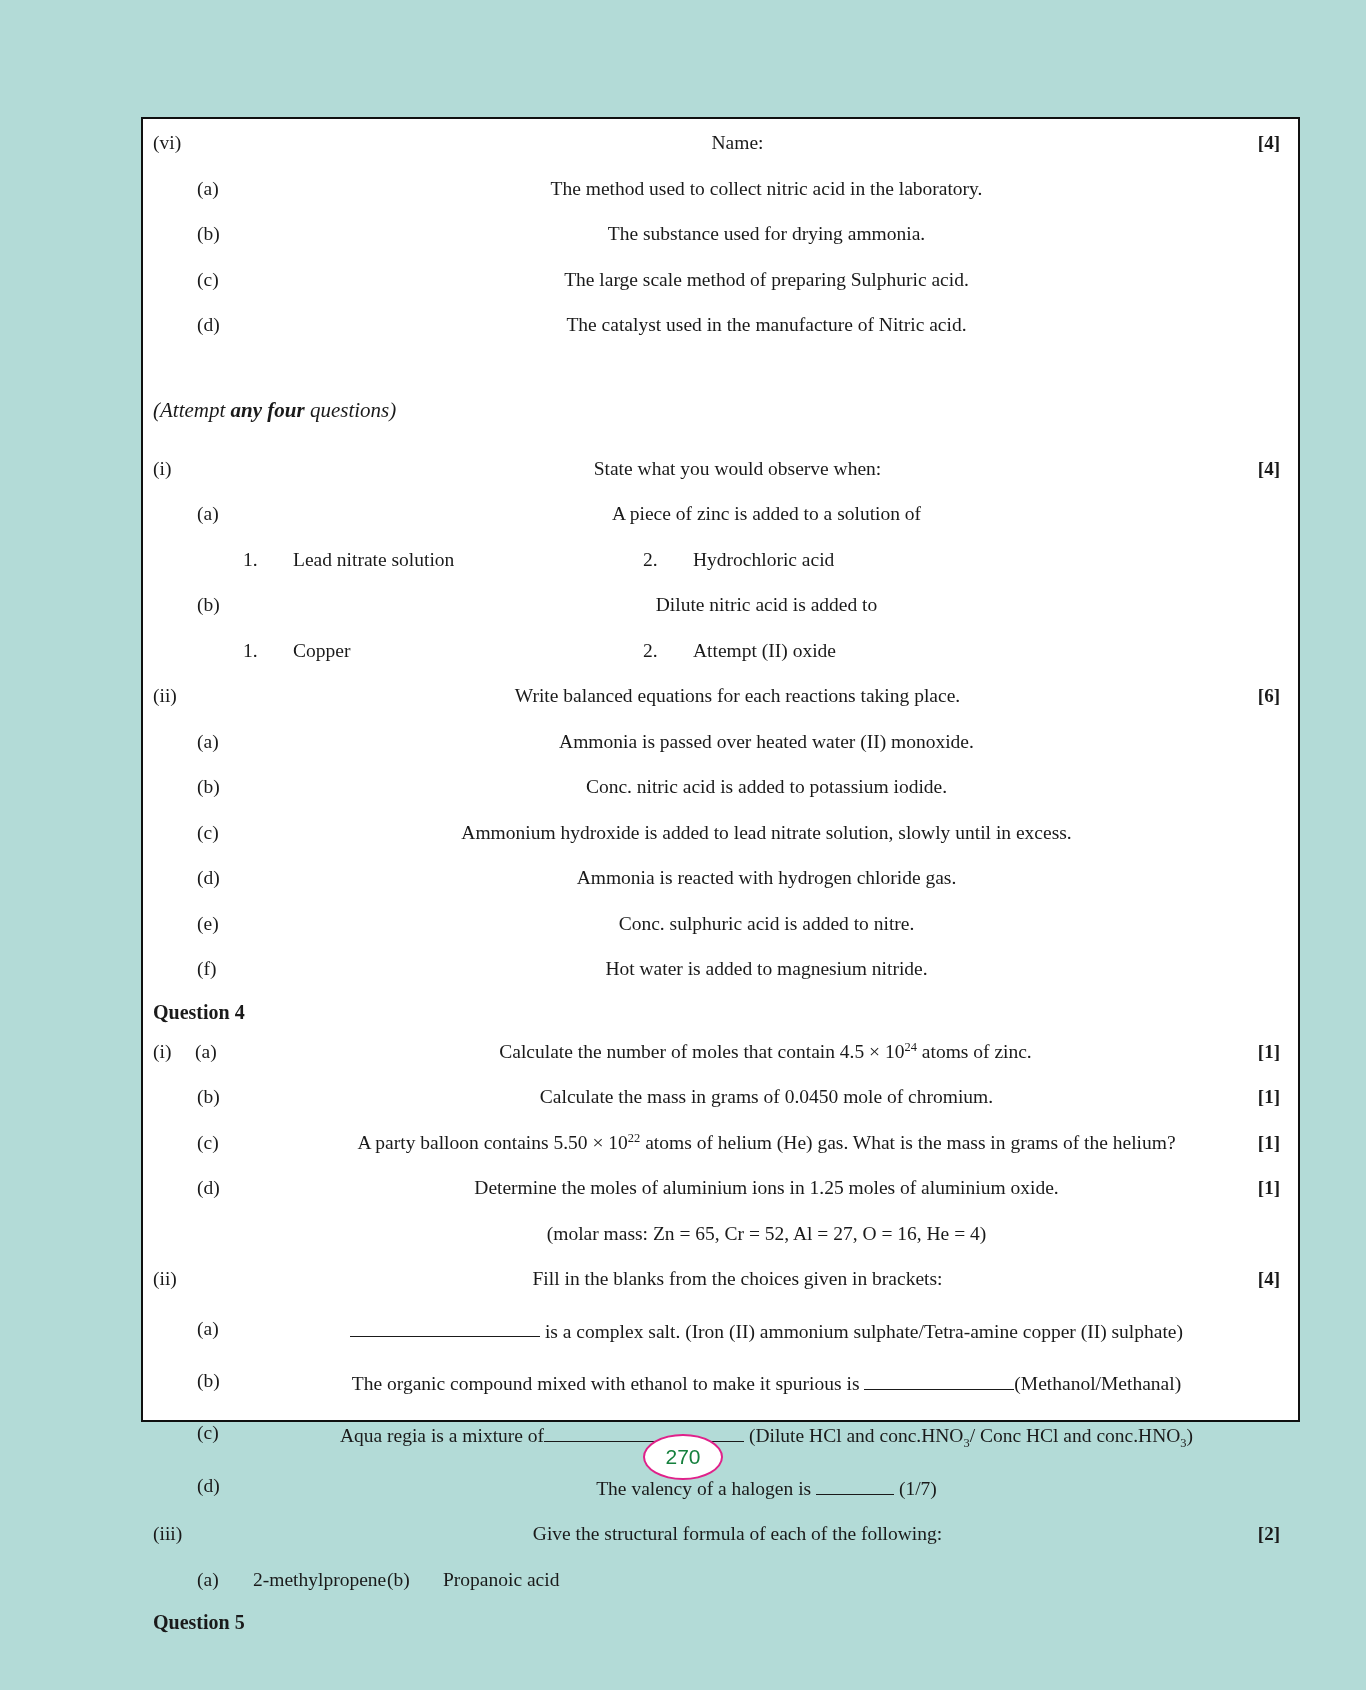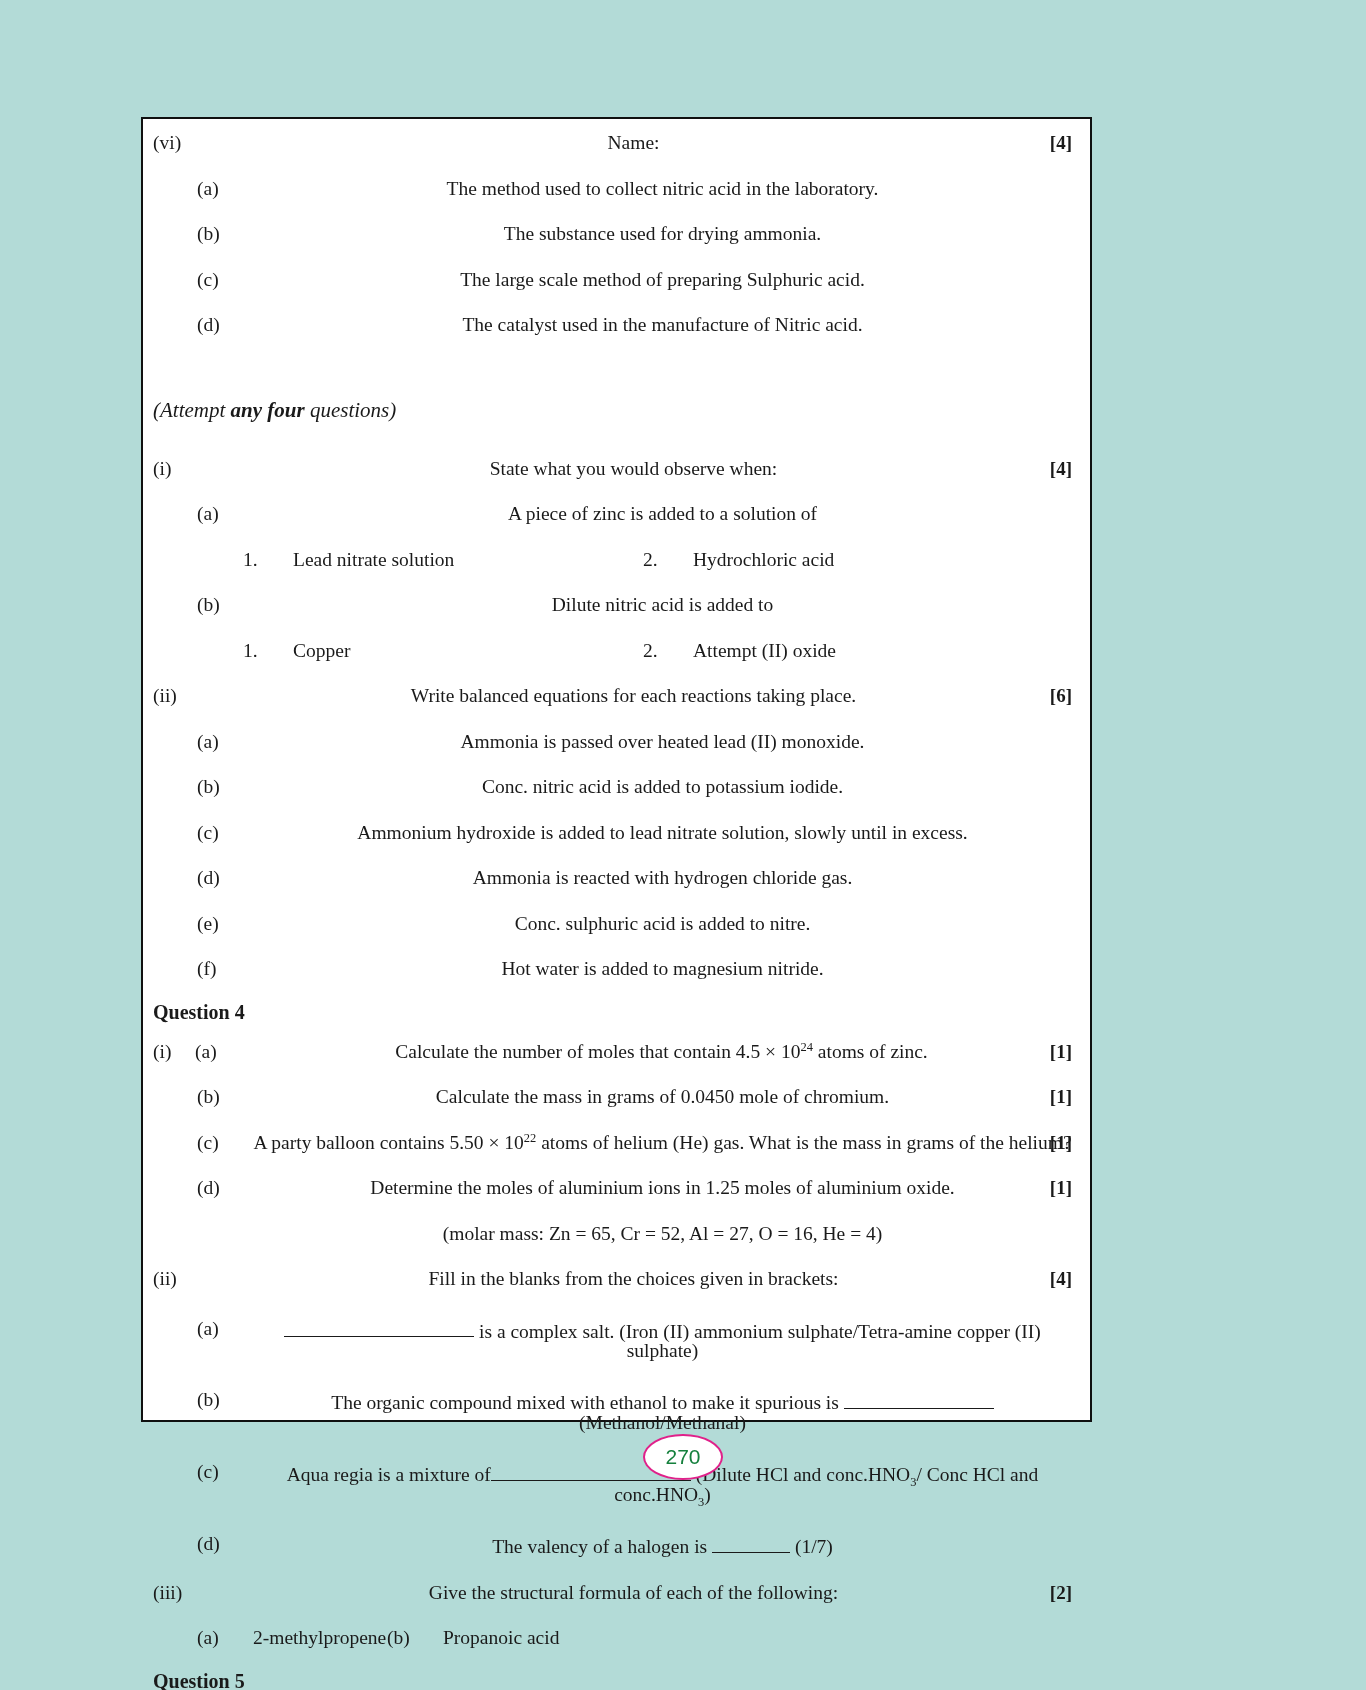--- a/index.html
+++ b/index.html
@@ -12,21 +12,21 @@
     background: #b3dbd7;
     font-family: "Liberation Serif", "DejaVu Serif", serif;
     color: #1a1a1a;
     overflow: hidden;
   }
 
   .page {
     position: absolute;
     left: 141px;
     top: 117px;
-    width: 951px;
+    width: 1159px;
     height: 1305px;
     background: #ffffff;
     border: 2px solid #101010;
     box-sizing: border-box;
     padding: 14px 18px 10px 10px;
   }
 
   .inner {
     position: relative;
     width: 100%;
@@ -223,21 +223,21 @@
 
     <div class="row ind-0">
       <span class="num lbl-roman">(ii)</span>
       <span class="txt">Write balanced equations for each reactions taking place.</span>
       <span class="marks">[6]</span>
     </div>
     <div class="gap-md"></div>
 
     <div class="row ind-1">
       <span class="num lbl-alpha">(a)</span>
-      <span class="txt">Ammonia is passed over heated lead (II) monoxide.</span>
+      <span class="txt">Ammonia is passed over heated water (II) monoxide.</span>
     </div>
     <div class="gap-md"></div>
     <div class="row ind-1">
       <span class="num lbl-alpha">(b)</span>
       <span class="txt">Conc. nitric acid is added to potassium iodide.</span>
     </div>
     <div class="gap-md"></div>
     <div class="row ind-1">
       <span class="num lbl-alpha">(c)</span>
       <span class="txt">Ammonium hydroxide is added to lead nitrate solution, slowly until in excess.</span>

